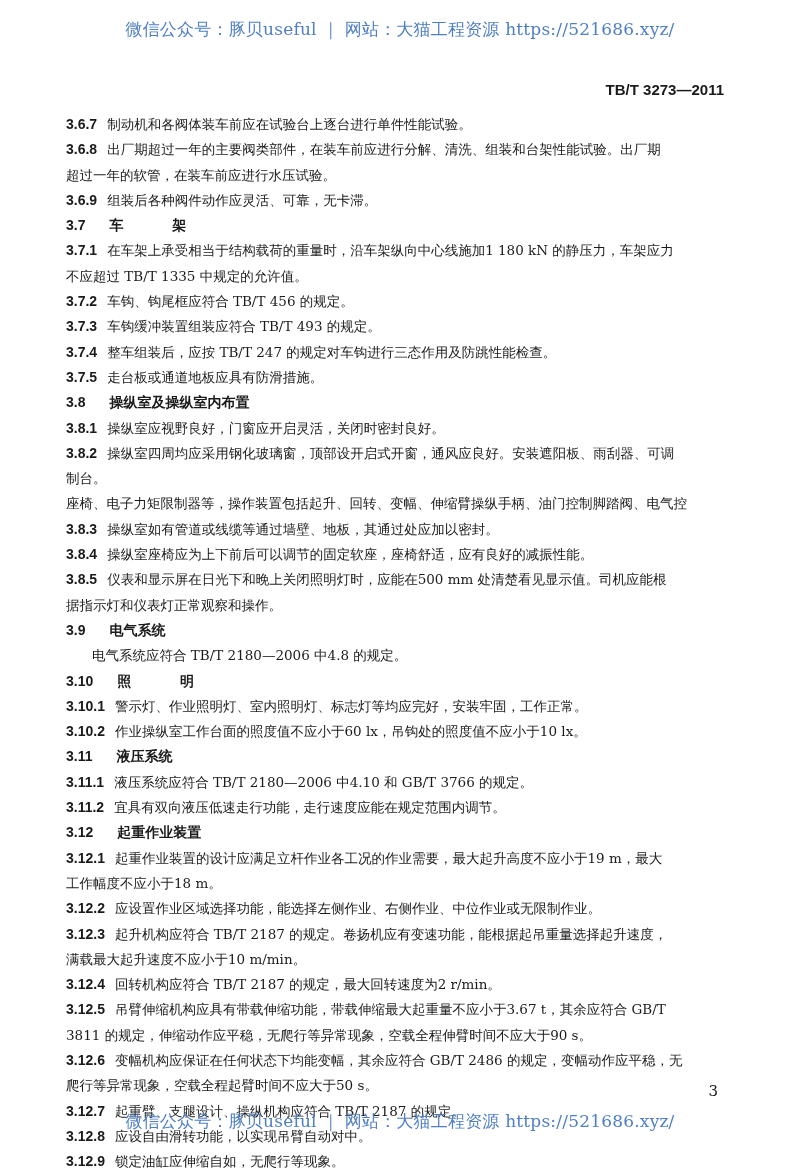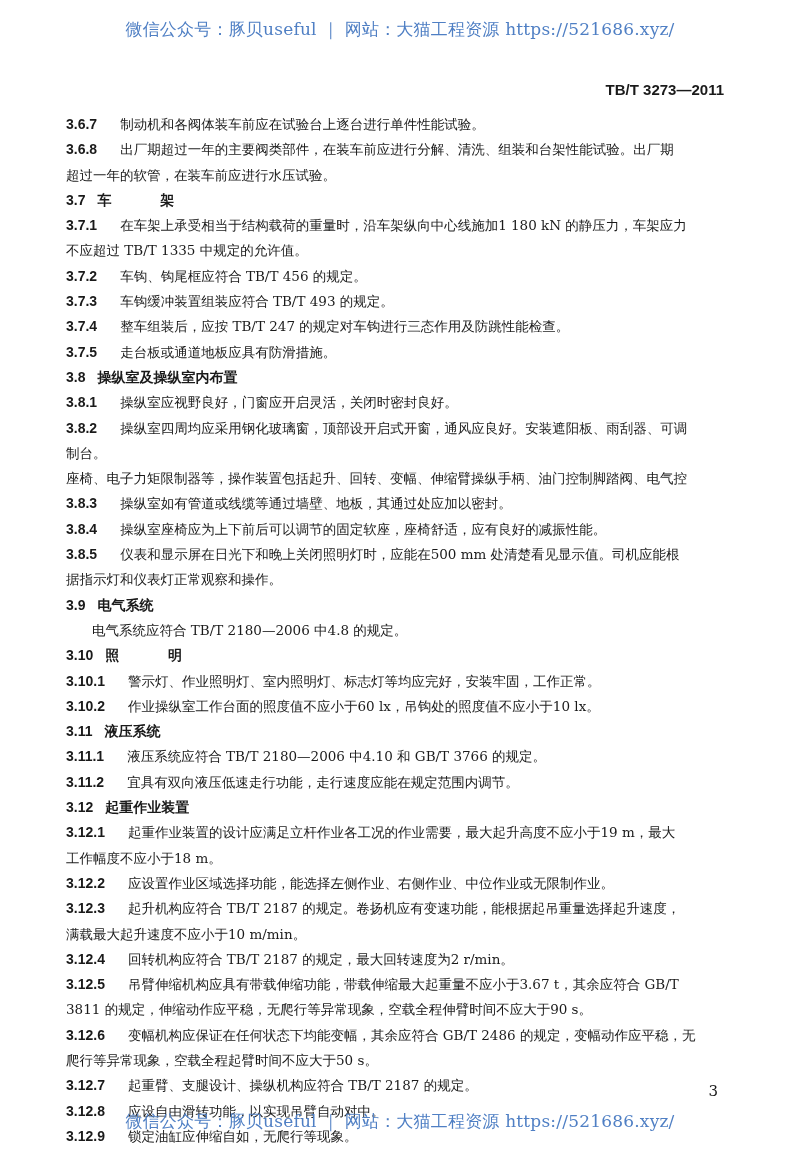--- a/index.html
+++ b/index.html
@@ -8,37 +8,38 @@
   .watermark { position:absolute; left:0; width:800px; text-align:center;
                color:#4f7fc4; font-size:17px; letter-spacing:0.2px;
                font-family:"DejaVu Serif", serif; }
   .wm-top { top:18px; }
   .wm-bottom { top:1110px; }
   .std-no { position:absolute; right:76px; top:81px; font-weight:bold;
             font-size:15px; font-family:"Liberation Sans", sans-serif; }
   .content { position:absolute; left:66px; top:112px; width:668px; }
   .line { font-size:13.5px; line-height:25.3px; white-space:nowrap; }
   .num { font-family:"Liberation Sans", sans-serif; font-weight:bold; font-size:14px;
-         display:inline-block; margin-right:23px; }
+         display:inline-block; margin-right:10px; }
   .head { font-weight:bold; font-size:14px; line-height:25.3px; }
-  .head .num { margin-right:12px; }
+  .head .num { margin-right:24px; }
   .spaced { letter-spacing:22px;margin-top:8px; }
   .indent { padding-left:26px; }
   .page-no { position:absolute; right:82px; top:1082px; font-size:15px; }
 </style>
 </head>
 <body>
 
 <div class="watermark wm-top">微信公众号：豚贝useful ｜ 网站：大猫工程资源 https://521686.xyz/</div>
 <div class="std-no">TB/T 3273—2011</div>
 
 <div class="content" id="content">
     <div class="line"><span class="num">3.6.7</span><span>制动机和各阀体装车前应在试验台上逐台进行单件性能试验。</span></div>
     <div class="line"><span class="num">3.6.8</span><span>出厂期超过一年的主要阀类部件，在装车前应进行分解、清洗、组装和台架性能试验。出厂期</span></div>
     <div class="line"><span>超过一年的软管，在装车前应进行水压试验。</span></div>
+    <div class="line"><span class="num">3.6.9</span><span>组装后各种阀件动作应灵活、可靠，无卡滞。</span></div>
     <div class="line head"><span class="num">3.7</span><span class="spaced">车 架</span></div>
     <div class="line"><span class="num">3.7.1</span><span>在车架上承受相当于结构载荷的重量时，沿车架纵向中心线施加1 180 kN 的静压力，车架应力</span></div>
     <div class="line"><span>不应超过 TB/T 1335 中规定的允许值。</span></div>
     <div class="line"><span class="num">3.7.2</span><span>车钩、钩尾框应符合 TB/T 456 的规定。</span></div>
     <div class="line"><span class="num">3.7.3</span><span>车钩缓冲装置组装应符合 TB/T 493 的规定。</span></div>
     <div class="line"><span class="num">3.7.4</span><span>整车组装后，应按 TB/T 247 的规定对车钩进行三态作用及防跳性能检查。</span></div>
     <div class="line"><span class="num">3.7.5</span><span>走台板或通道地板应具有防滑措施。</span></div>
     <div class="line head"><span class="num">3.8</span><span>操纵室及操纵室内布置</span></div>
     <div class="line"><span class="num">3.8.1</span><span>操纵室应视野良好，门窗应开启灵活，关闭时密封良好。</span></div>
     <div class="line"><span class="num">3.8.2</span><span>操纵室四周均应采用钢化玻璃窗，顶部设开启式开窗，通风应良好。安装遮阳板、雨刮器、可调</span></div>

